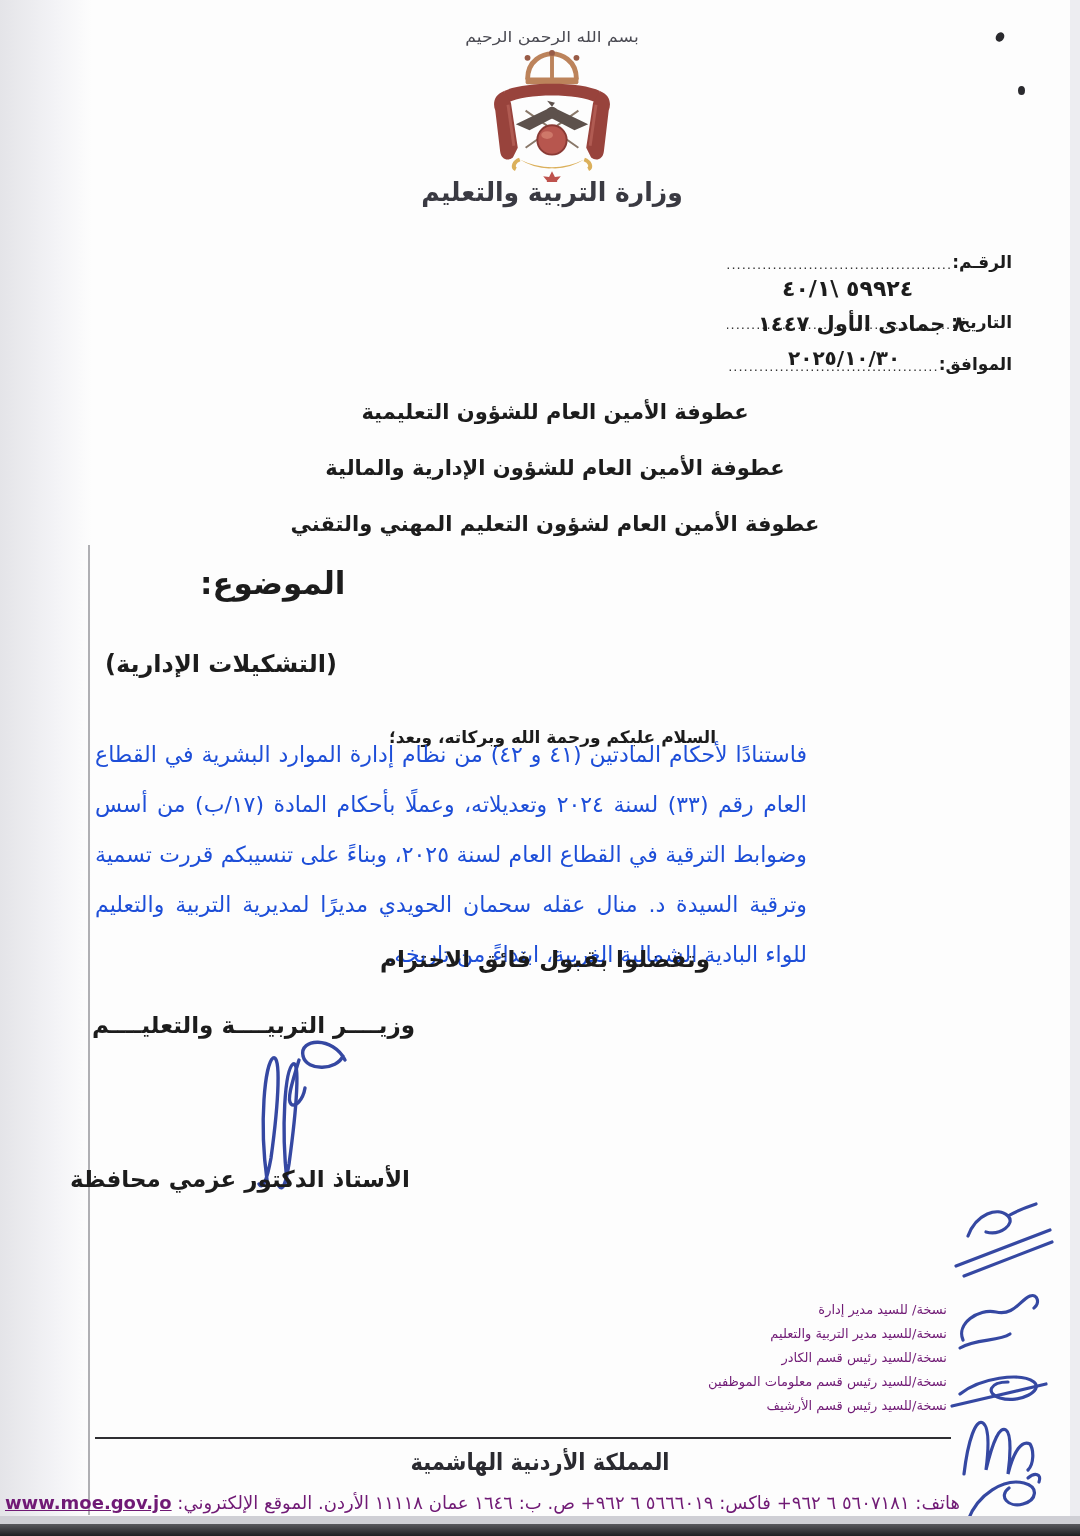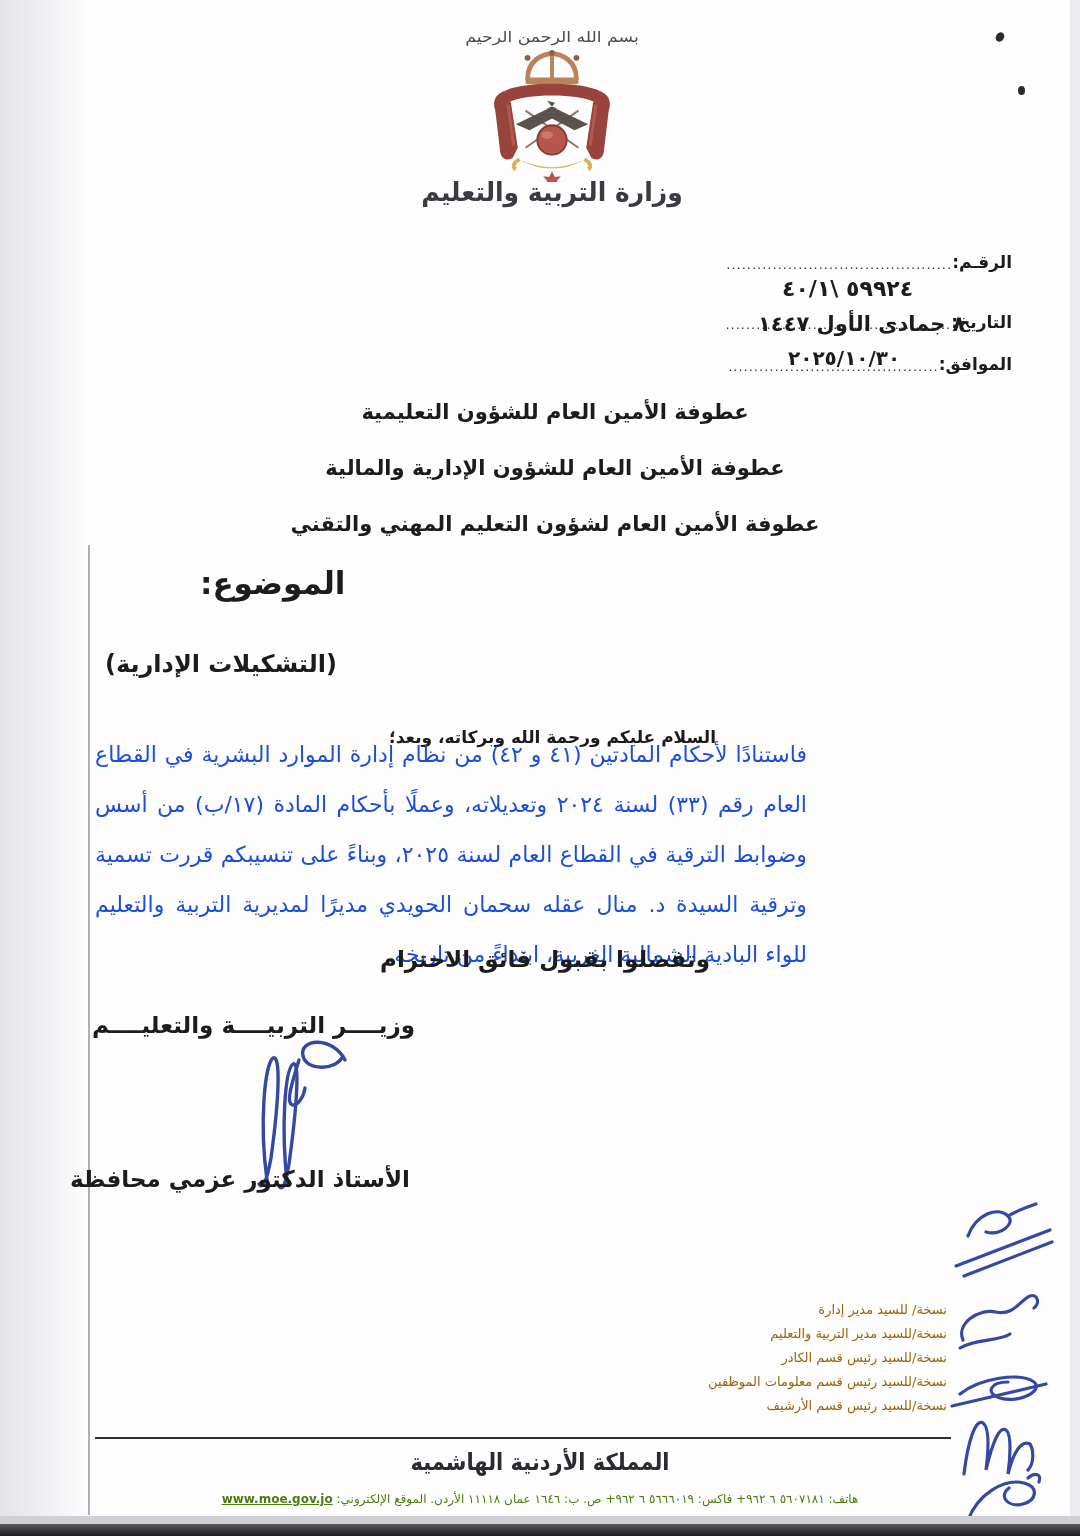--- a/index.html
+++ b/index.html
@@ -44,28 +44,28 @@
     font-size:22px;line-height:50px;color:#1d4ed8;}
   .closing{left:295px;top:946px;width:500px;text-align:center;
     font-size:23px;font-weight:bold;}
   
   .minister-title{left:110px;top:1012px;width:305px;text-align:center;
     font-size:23px;font-weight:bold;white-space:nowrap;}
   .minister-name{left:100px;top:1122px;width:310px;text-align:center;
     font-size:23px;font-weight:bold;white-space:nowrap;margin-top:44px;}
   
   .cc{right:133px;top:1298px;width:230px;direction:rtl;text-align:right;
-    font-size:13px;line-height:24px;color:#a16207;}
+    font-size:13px;line-height:24px;color:#701a75;}
   .cc div{white-space:nowrap;}
   
   .footer-line{left:95px;top:1437px;width:856px;height:2px;background:#2e2e32;}
   .kingdom{left:290px;top:1450px;width:500px;text-align:center;
     font-size:21px;font-weight:bold;color:#2a2a30;transform:scaleY(1.1);}
   .contact{left:120px;top:1492px;width:840px;direction:rtl;text-align:center;
-    font-size:12px;color:#4d7c0f;white-space:nowrap;}
+    font-size:18px;color:#701a75;white-space:nowrap;}
   .website{font-weight:bold;text-decoration:underline;}
   svg{display:block;}
 </style>
 </head>
 <body>
 
 <div class="abs scan-left"></div>
 <div class="abs scan-right"></div>
 <div class="abs scan-line-left"></div>
 <div class="abs speck" style="left:996px;top:32px;width:8px;height:10px;transform:rotate(35deg);"></div>

